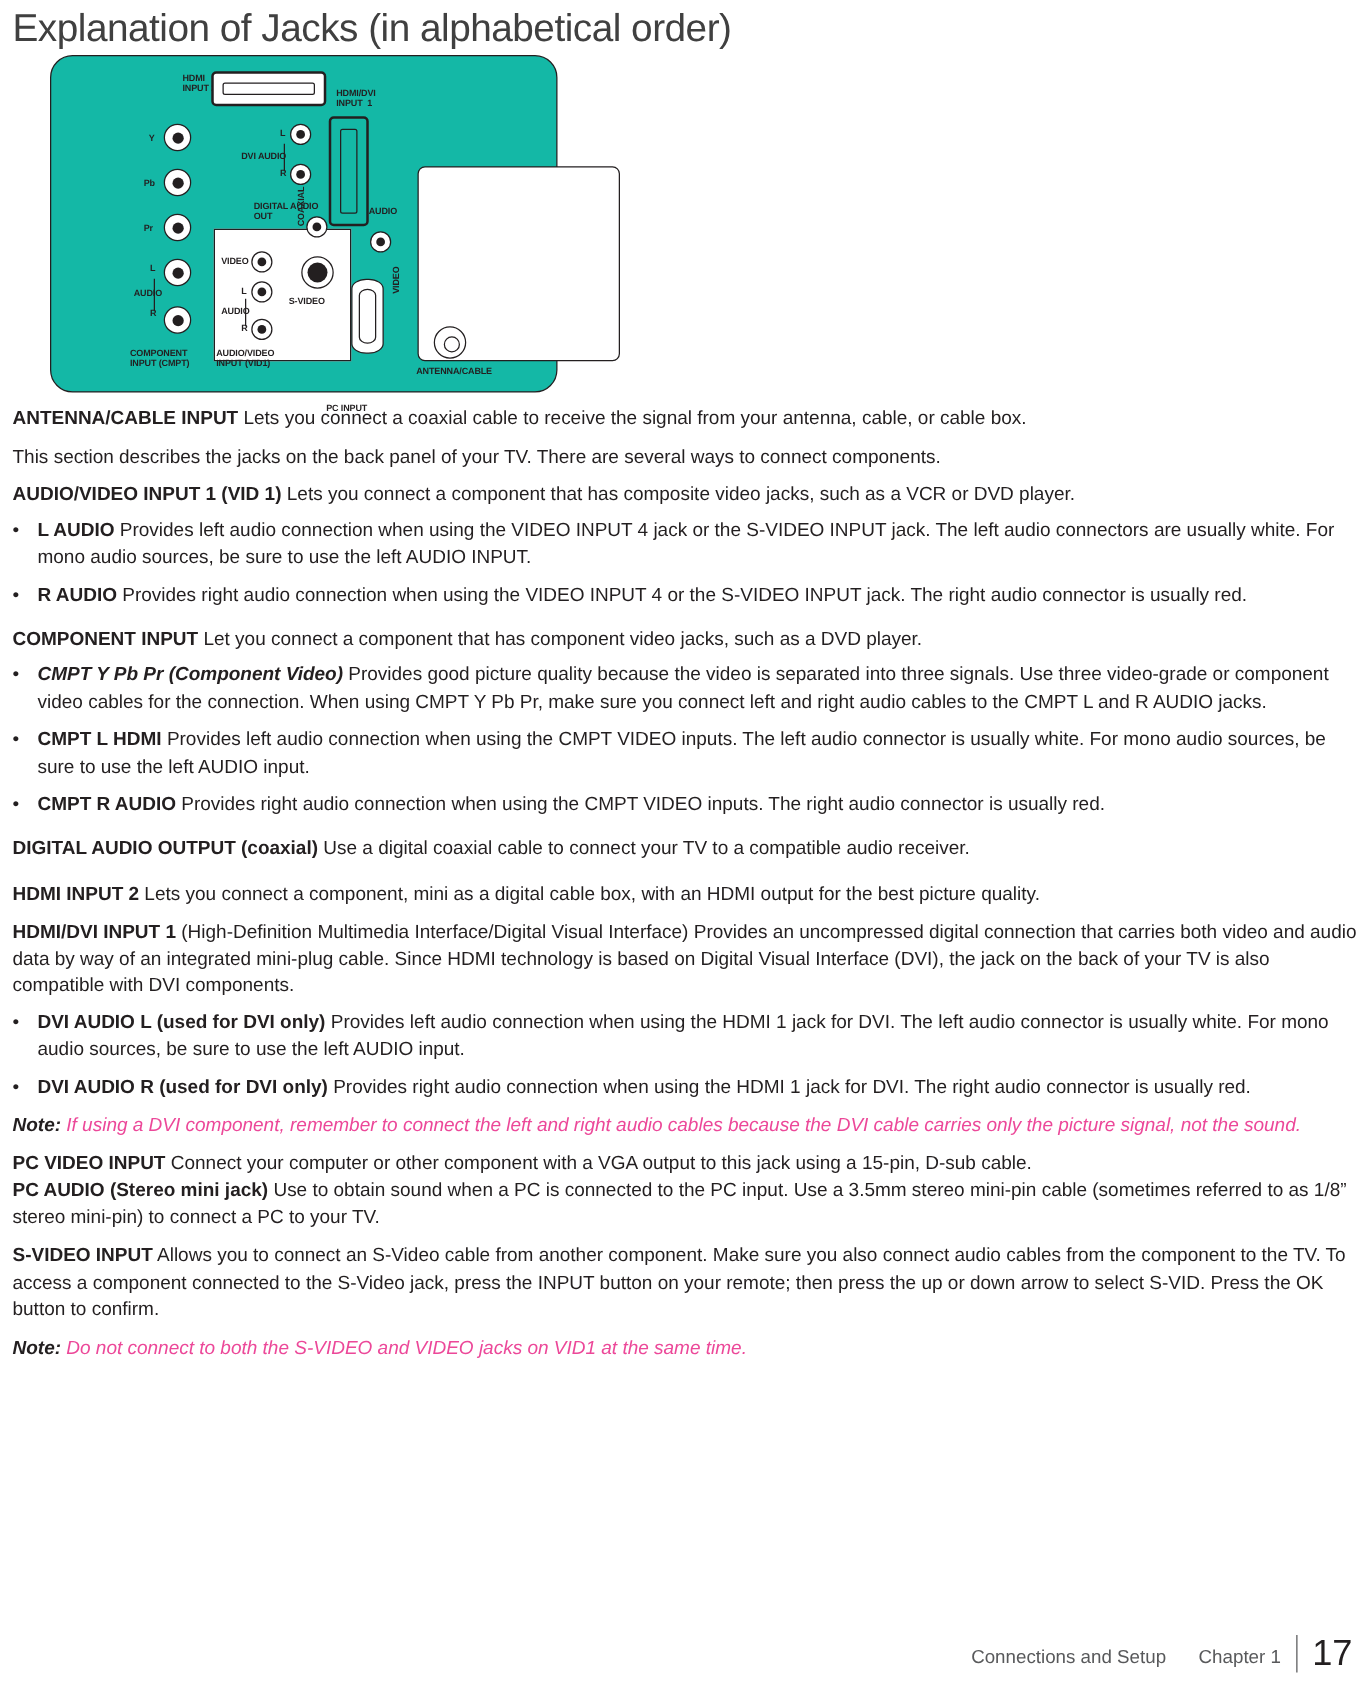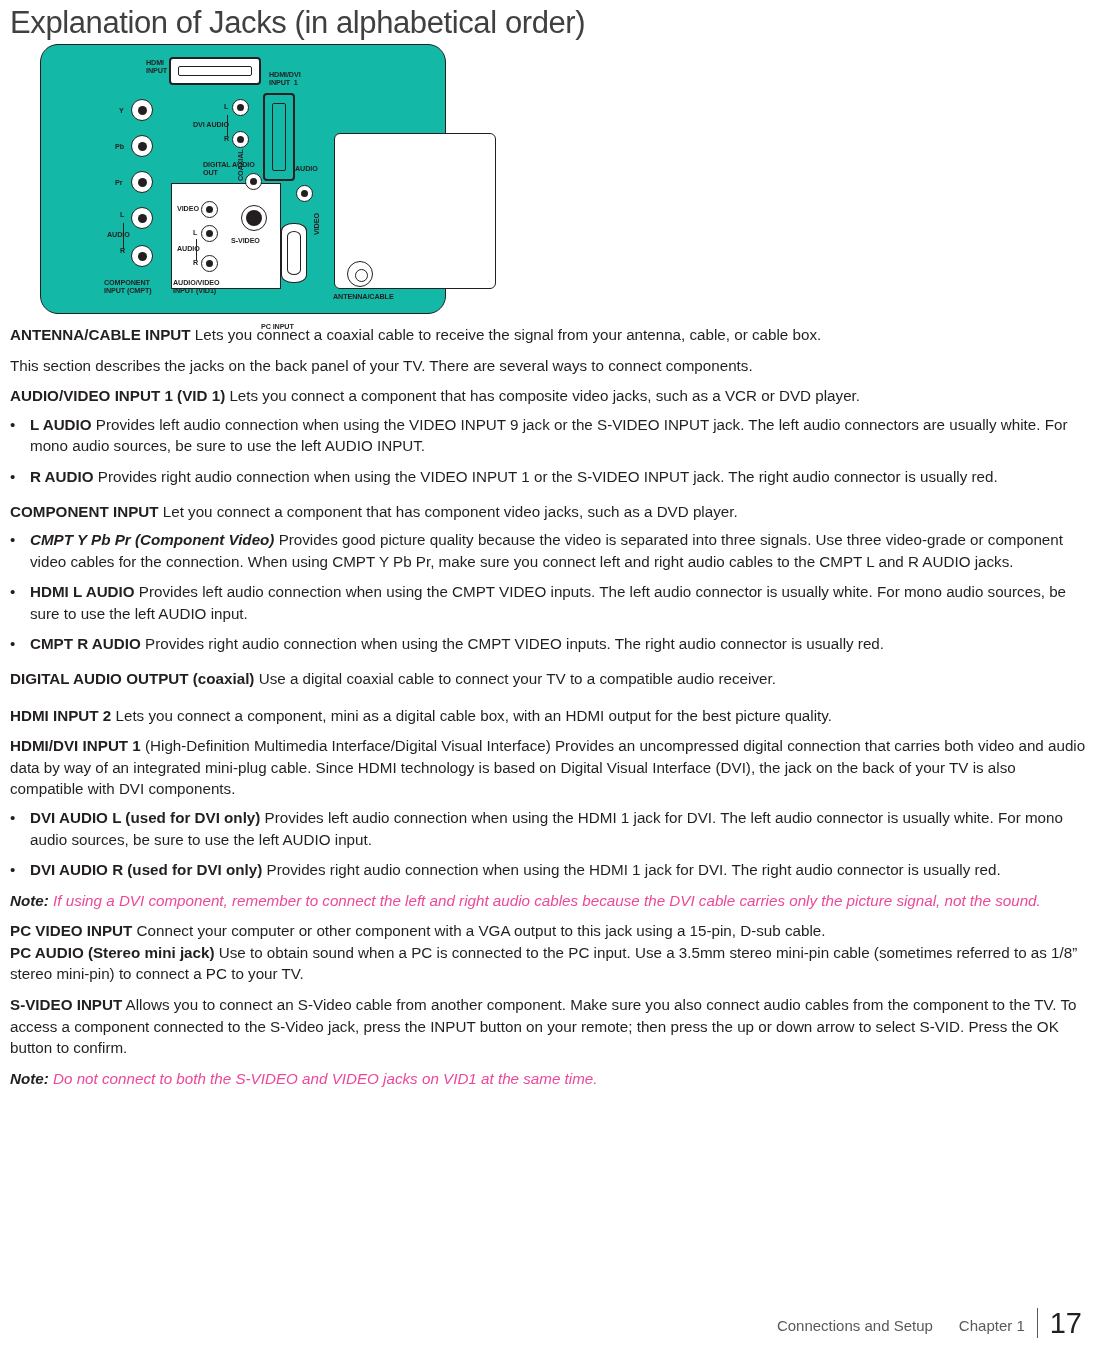--- a/index.html
+++ b/index.html
@@ -294,39 +294,39 @@
       <b>ANTENNA/CABLE INPUT</b><span>  Lets you connect a coaxial cable to receive the signal from your antenna, cable, or cable box.</span>
     </p>
 
     <p>This section describes the jacks on the back panel of your TV. There are several ways to connect components.</p>
 
     <p class="tight">
       <b>AUDIO/VIDEO INPUT 1 (VID 1)</b><span> Lets you connect a component that has composite video jacks, such as a VCR or DVD player.</span>
     </p>
 
     <p class="bullet">
-      <span class="dot">•</span><b>L AUDIO</b><span> Provides left audio connection when using the VIDEO INPUT 9 jack or the S-VIDEO INPUT jack. The left audio connectors are usually white. For mono audio sources, be sure to use the left AUDIO INPUT.</span>
+      <span class="dot">•</span><b>L AUDIO</b><span> Provides left audio connection when using the VIDEO INPUT 4 jack or the S-VIDEO INPUT jack. The left audio connectors are usually white. For mono audio sources, be sure to use the left AUDIO INPUT.</span>
     </p>
 
     <p class="bullet" style="text-indent:-20px;">
-      <span class="dot">•</span><b>R AUDIO</b><span> Provides right audio connection when using the VIDEO INPUT 1 or the S-VIDEO INPUT jack. The right audio connector is usually red.</span>
+      <span class="dot">•</span><b>R AUDIO</b><span> Provides right audio connection when using the VIDEO INPUT 4 or the S-VIDEO INPUT jack. The right audio connector is usually red.</span>
     </p>
 
     <div class="gap-sm"></div>
 
     <p class="tight">
       <b>COMPONENT INPUT</b><span> Let you connect a component that has component video jacks, such as a DVD player.</span>
     </p>
 
     <p class="bullet">
       <span class="dot">•</span><b><i>CMPT Y Pb Pr (Component Video)</i></b><span> Provides good picture quality because the video is separated into three signals. Use three video-grade or component video cables for the connection. When using CMPT Y Pb Pr, make sure you connect left and right audio cables to the CMPT L and R AUDIO jacks.</span>
     </p>
 
     <p class="bullet">
-      <span class="dot">•</span><b>HDMI L AUDIO</b><span> Provides left audio connection when using the  CMPT VIDEO inputs. The left audio connector is usually white. For mono audio sources, be sure to use the left AUDIO input.</span>
+      <span class="dot">•</span><b>CMPT L HDMI</b><span> Provides left audio connection when using the  CMPT VIDEO inputs. The left audio connector is usually white. For mono audio sources, be sure to use the left AUDIO input.</span>
     </p>
 
     <p class="bullet">
       <span class="dot">•</span><b>CMPT R AUDIO</b><span> Provides right audio connection when using the CMPT VIDEO inputs. The right audio connector is usually red.</span>
     </p>
 
     <div class="gap-sm"></div>
 
     <p>
       <b>DIGITAL AUDIO OUTPUT (coaxial)</b><span> Use a digital coaxial cable to connect your TV to a compatible audio receiver.</span>

